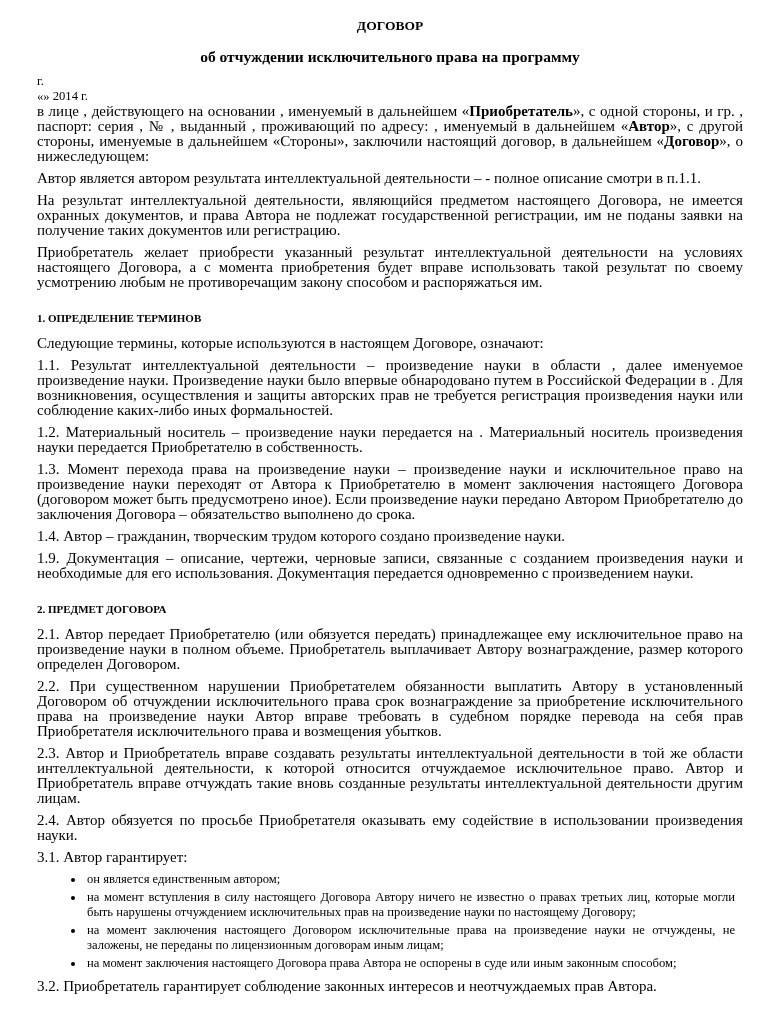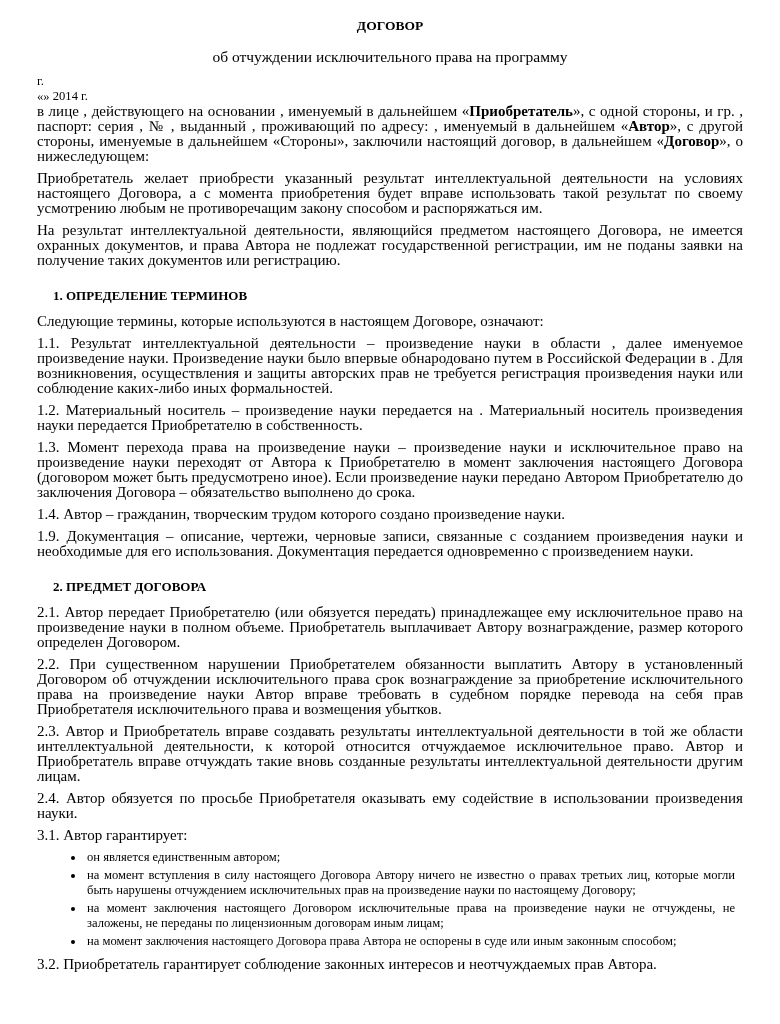--- a/index.html
+++ b/index.html
@@ -23,42 +23,42 @@
   }
   .doc-title {
     text-align: center;
     font-weight: bold;
     font-size: 13.5px;
     line-height: 16px;
     margin: 0;
   }
   .doc-subtitle {
     text-align: center;
-    font-weight: normal;
+    font-weight: bold;
     font-size: 15.5px;
     line-height: 19px;
     margin: 13px 0 8px 0;
   }
   p.line {
     margin: 0;
     font-size: 12.6px;
     line-height: 15px;
     text-align: justify;
   }
   p.para {
     margin: 0 0 7px 0;
     font-size: 15px;
     line-height: 15px;
     text-align: justify;
   }
   .heading {
     font-weight: bold;
-    font-size: 13px;
+    font-size: 11px;
     line-height: 16px;
-    margin: 20px 0 10px 16px;
+    margin: 20px 0 10px 0;
   }
   ul.bullets {
     margin: 3px 8px 8px 0;
     padding-left: 48px;
     list-style: disc;
   }
   ul.bullets li {
     font-size: 12.6px;
     line-height: 15px;
     text-align: justify;
@@ -73,22 +73,23 @@
 <div class="page">
 
   <div class="doc-title">ДОГОВОР</div>
   <div class="doc-subtitle">об отчуждении исключительного права на программу</div>
 
   <p class="line">г.</p>
   <p class="line">«» 2014 г.</p>
 
   <p class="para"><span>в лице , действующего на основании , именуемый в дальнейшем «</span><b>Приобретатель</b><span>», с одной стороны, и гр. , паспорт: серия , № , выданный , проживающий по адресу: , именуемый в дальнейшем «</span><b>Автор</b><span>», с другой стороны, именуемые в дальнейшем «Стороны», заключили настоящий договор, в дальнейшем «</span><b>Договор</b><span>», о нижеследующем:</span></p>
 
+  <p class="para">Автор является автором результата интеллектуальной деятельности – - полное описание смотри в п.1.1.</p>
+  <p class="para">На результат интеллектуальной деятельности, являющийся предметом настоящего Договора, не имеется охранных документов, и права Автора не подлежат государственной регистрации, им не поданы заявки на получение таких документов или регистрацию.</p>
   <p class="para">Приобретатель желает приобрести указанный результат интеллектуальной деятельности на условиях настоящего Договора, а с момента приобретения будет вправе использовать такой результат по своему усмотрению любым не противоречащим закону способом и распоряжаться им.</p>
-  <p class="para">На результат интеллектуальной деятельности, являющийся предметом настоящего Договора, не имеется охранных документов, и права Автора не подлежат государственной регистрации, им не поданы заявки на получение таких документов или регистрацию.</p>
 
   <div class="heading">1. ОПРЕДЕЛЕНИЕ ТЕРМИНОВ</div>
   <p class="para">Следующие термины, которые используются в настоящем Договоре, означают:</p>
   <p class="para">1.1. Результат интеллектуальной деятельности – произведение науки в области , далее именуемое произведение науки. Произведение науки было впервые обнародовано путем в Российской Федерации в . Для возникновения, осуществления и защиты авторских прав не требуется регистрация произведения науки или соблюдение каких-либо иных формальностей.</p>
   <p class="para">1.2. Материальный носитель – произведение науки передается на . Материальный носитель произведения науки передается Приобретателю в собственность.</p>
   <p class="para">1.3. Момент перехода права на произведение науки – произведение науки и исключительное право на произведение науки переходят от Автора к Приобретателю в момент заключения настоящего Договора (договором может быть предусмотрено иное). Если произведение науки передано Автором Приобретателю до заключения Договора – обязательство выполнено до срока.</p>
   <p class="para">1.4. Автор – гражданин, творческим трудом которого создано произведение науки.</p>
   <p class="para">1.9. Документация – описание, чертежи, черновые записи, связанные с созданием произведения науки и необходимые для его использования. Документация передается одновременно с произведением науки.</p>
 
   <div class="heading">2. ПРЕДМЕТ ДОГОВОРА</div>

